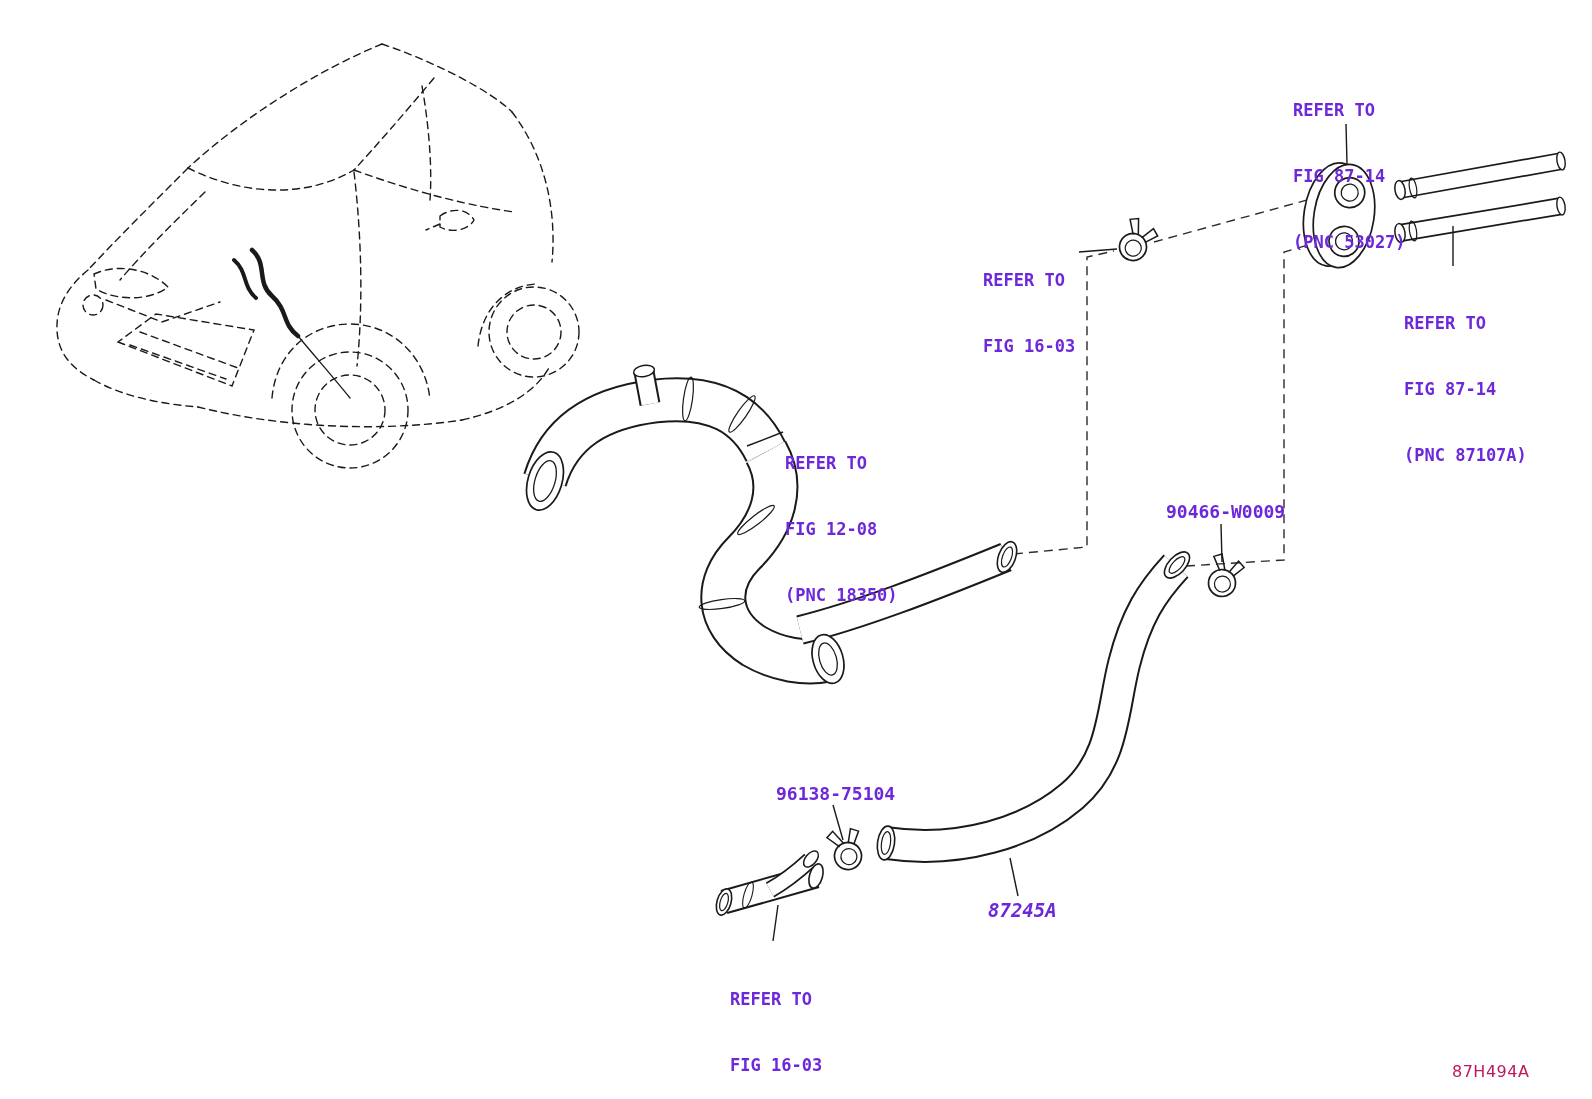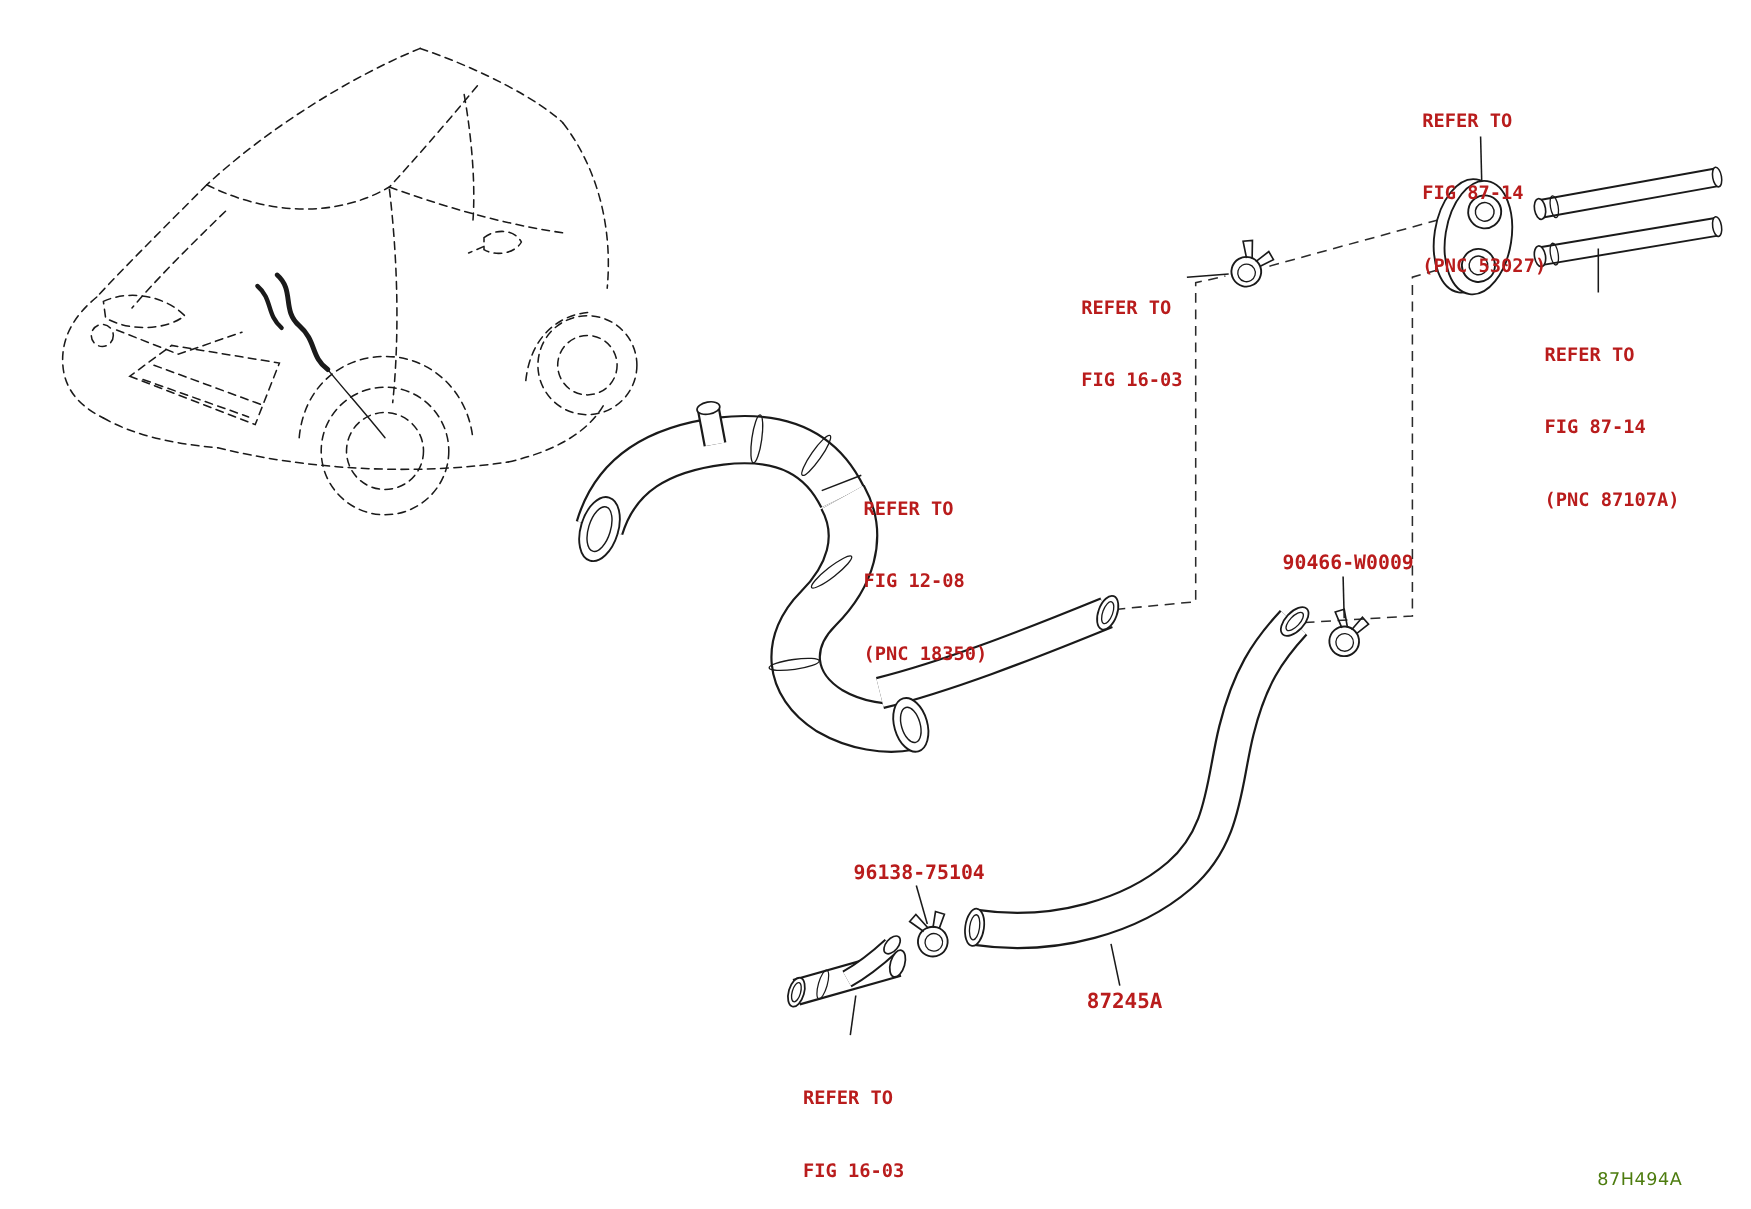--- a/index.html
+++ b/index.html
@@ -2,36 +2,36 @@
 <html><head>
 <meta charset="utf-8">
 <style>
   * { margin:0; padding:0; box-sizing:border-box; }
   html,body { background:#ffffff; }
   body { width:1592px; height:1099px; font-family:"DejaVu Sans Mono", monospace; }
   .canvas { position:relative; width:1592px; height:1099px; background:#fff; overflow:hidden; }
   .canvas svg { position:absolute; left:0; top:0; }
   .lbl {
     position:absolute;
-    color:#b91c1c;
+    color:#6d28d9;
     font-family:"DejaVu Sans Mono", monospace;
     font-weight:700;
     font-size:17px;
     line-height:22px;
     white-space:pre;
   }
   .lbl span { display:block; }
   .part { font-size:18px; }
-  .big  { font-size:19px; }
+  .big  { font-size:19px;font-style:italic; }
   .code {
     font-family:"DejaVu Sans", sans-serif;
     font-weight:400;
     font-size:16px;
     letter-spacing:0.5px;
-    color:#4d7c0f;
+    color:#be185d;
   }
 </style>
 </head>
 <body>
 
 <div class="canvas">
 
   <svg width="1592" height="1099" viewBox="0 0 1592 1099">
 
     <g fill="none" stroke="#2b2b2b" stroke-width="1.4" stroke-dasharray="9 6">

